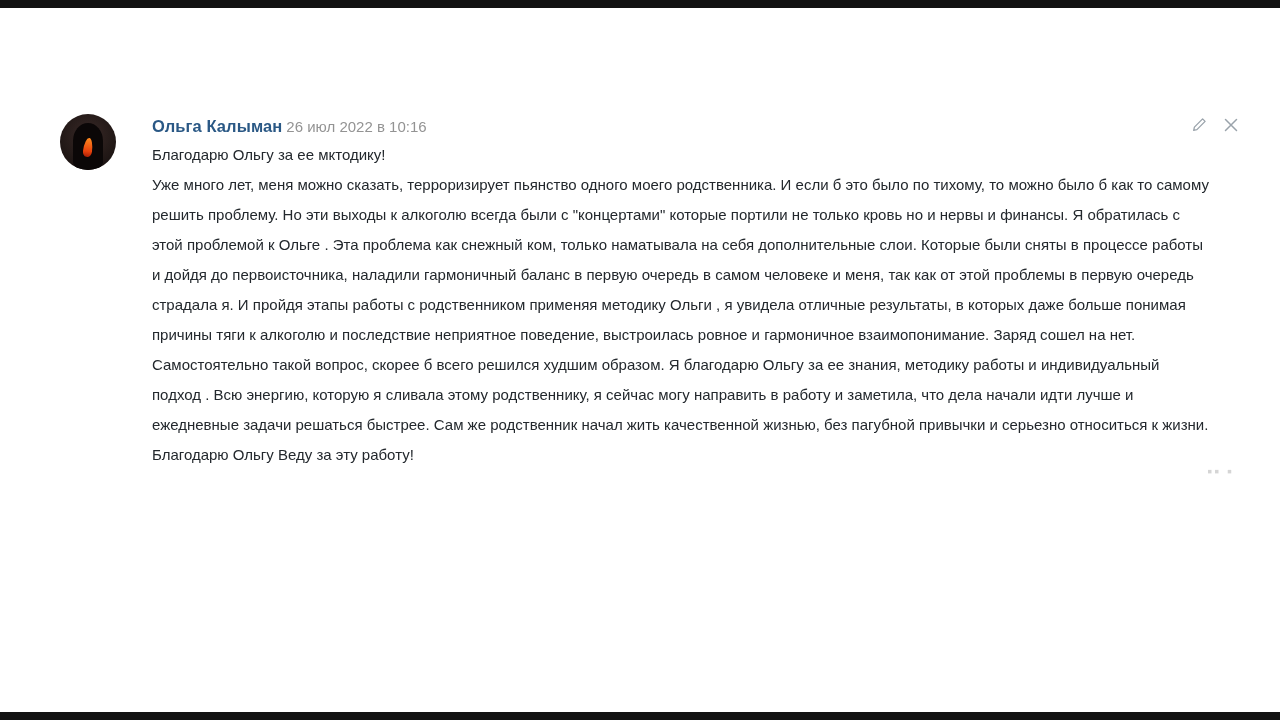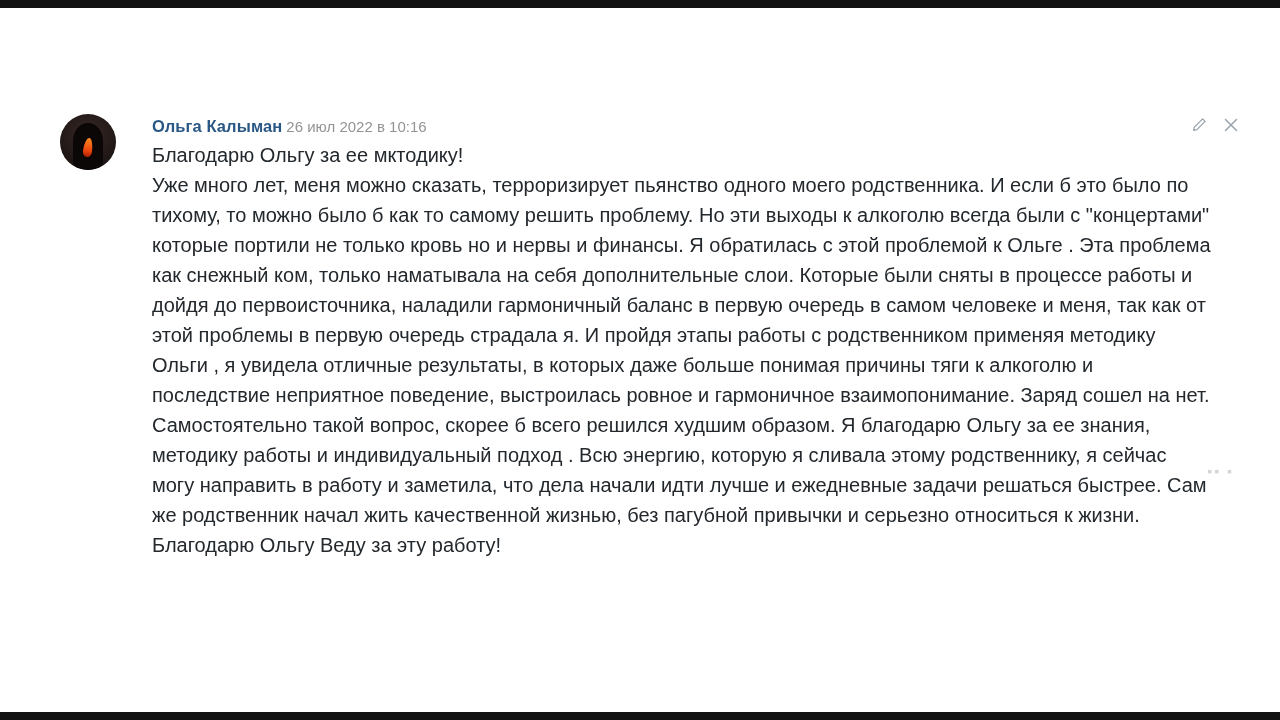--- a/index.html
+++ b/index.html
@@ -118,21 +118,21 @@
     display: inline-flex;
     align-items: center;
     justify-content: center;
     cursor: pointer;
   }
   .icon-btn svg { display: block; }
 
   .post-body {
     margin-left: 92px;
     margin-top: 2px;
-    font-size: 20px;
+    font-size: 15px;
     line-height: 30px;
     color: #23282d;
     max-width: 1060px;
     text-align: left;
   }
   .post-body p {
     margin: 0;
   }
 
   .footer-marks {

